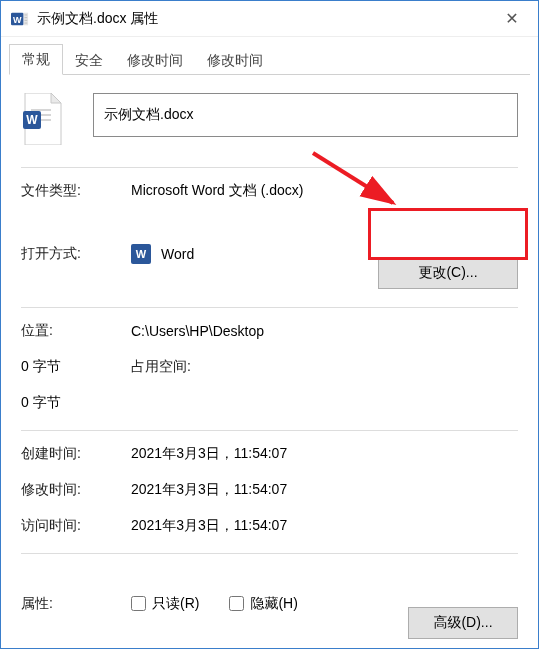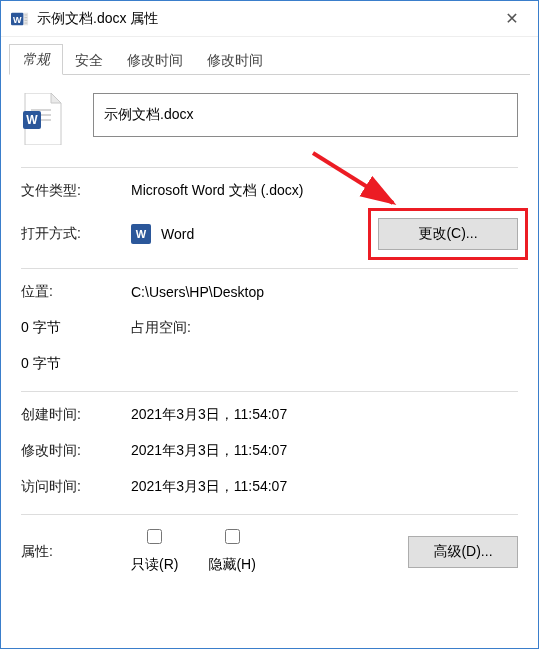--- a/index.html
+++ b/index.html
@@ -44,21 +44,20 @@
     font-size:14px;
     color:#444;
     position:relative;
     cursor:default;
   }
   .tab.selected {
     background:#fff;
     border:1px solid #d0d0d0;
     border-bottom:1px solid #fff;
     z-index:1;
-    font-style:italic;
   }
   .content {
     padding: 18px 20px 10px 20px;
   }
   .hdr-row { display:flex; align-items:flex-start; margin-bottom:22px; }
   .doc-big-icon { width:44px; height:52px; margin-right:28px; flex:none; }
   .name-input {
     flex:1;
     height:44px;
     border:1px solid #8a8a8a;
@@ -73,29 +72,30 @@
   .open-with-app { display:flex; align-items:center; gap:10px; flex:1; }
   .btn {
     height:32px;
     padding: 0 18px;
     background:#e1e1e1;
     border:1px solid #adadad;
     font-size:14px;
     font-family:inherit;
     cursor:default;
     min-width:110px;
+    margin-top:39px;
   }
   .highlight-box {
     position:absolute;
     border:3px solid #ec1c24;
     pointer-events:none;
   }
   .arrow-svg { position:absolute; pointer-events:none; }
   .attr-row { display:flex; align-items:center; gap:30px; }
-  .chk { display:flex; align-items:center; gap:12px;flex-direction:column; }
+  .chk { display:flex; align-items:center; gap:6px; }
   .chk input { width:15px; height:15px; margin:0; }
   .word-icon-sm {
     width:20px; height:20px; background:#2b579a; border-radius:2px;
     display:inline-flex; align-items:center; justify-content:center;
     color:#fff; font-weight:bold; font-size:11px;
   }
 </style>
 </head>
 <body>
 

